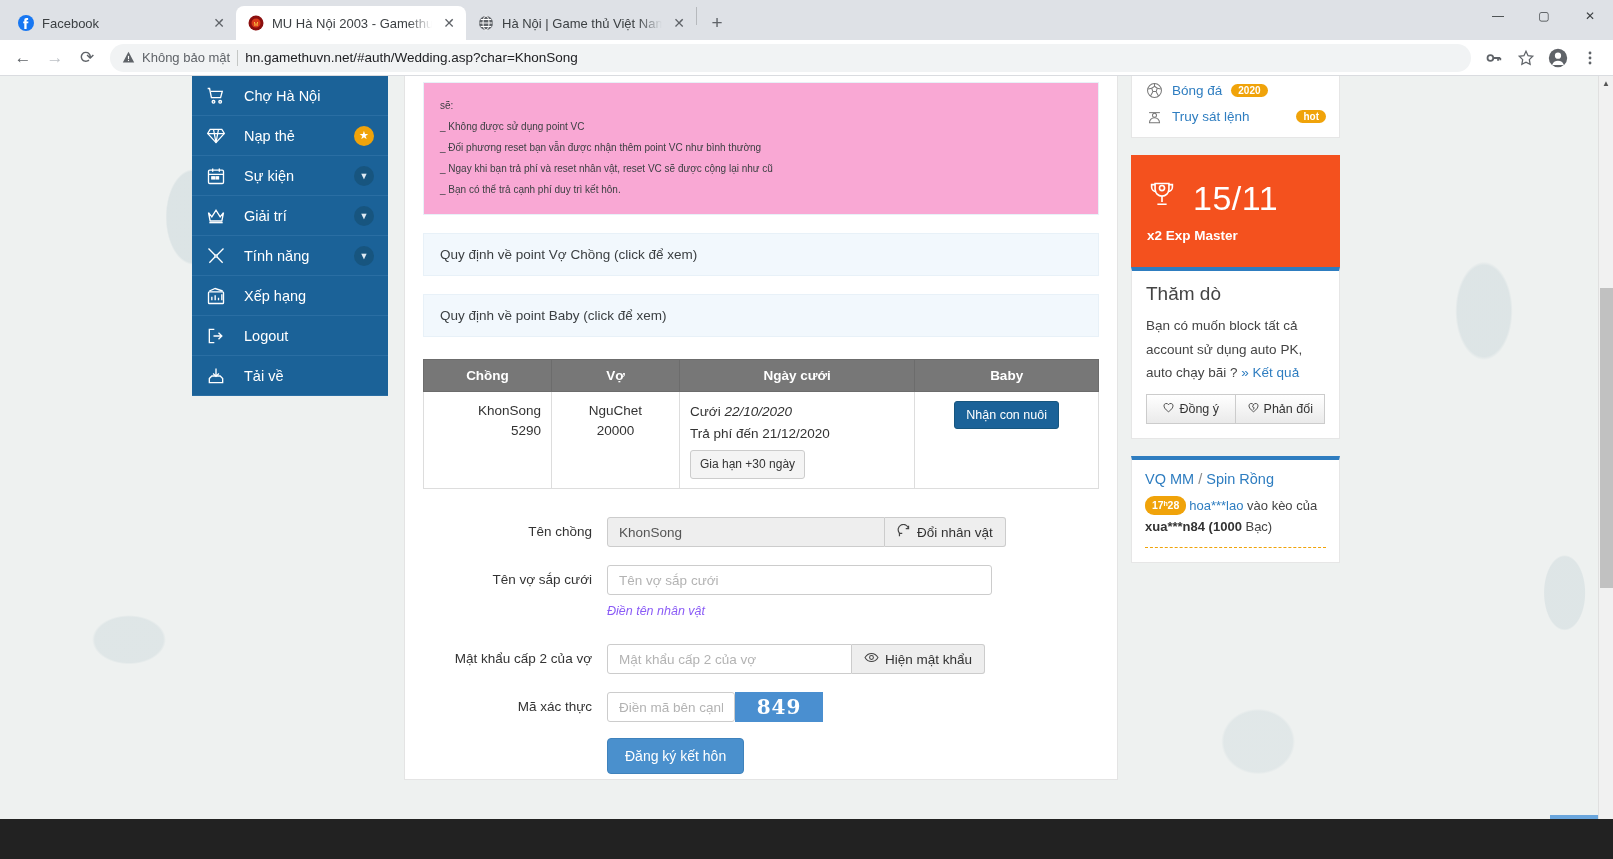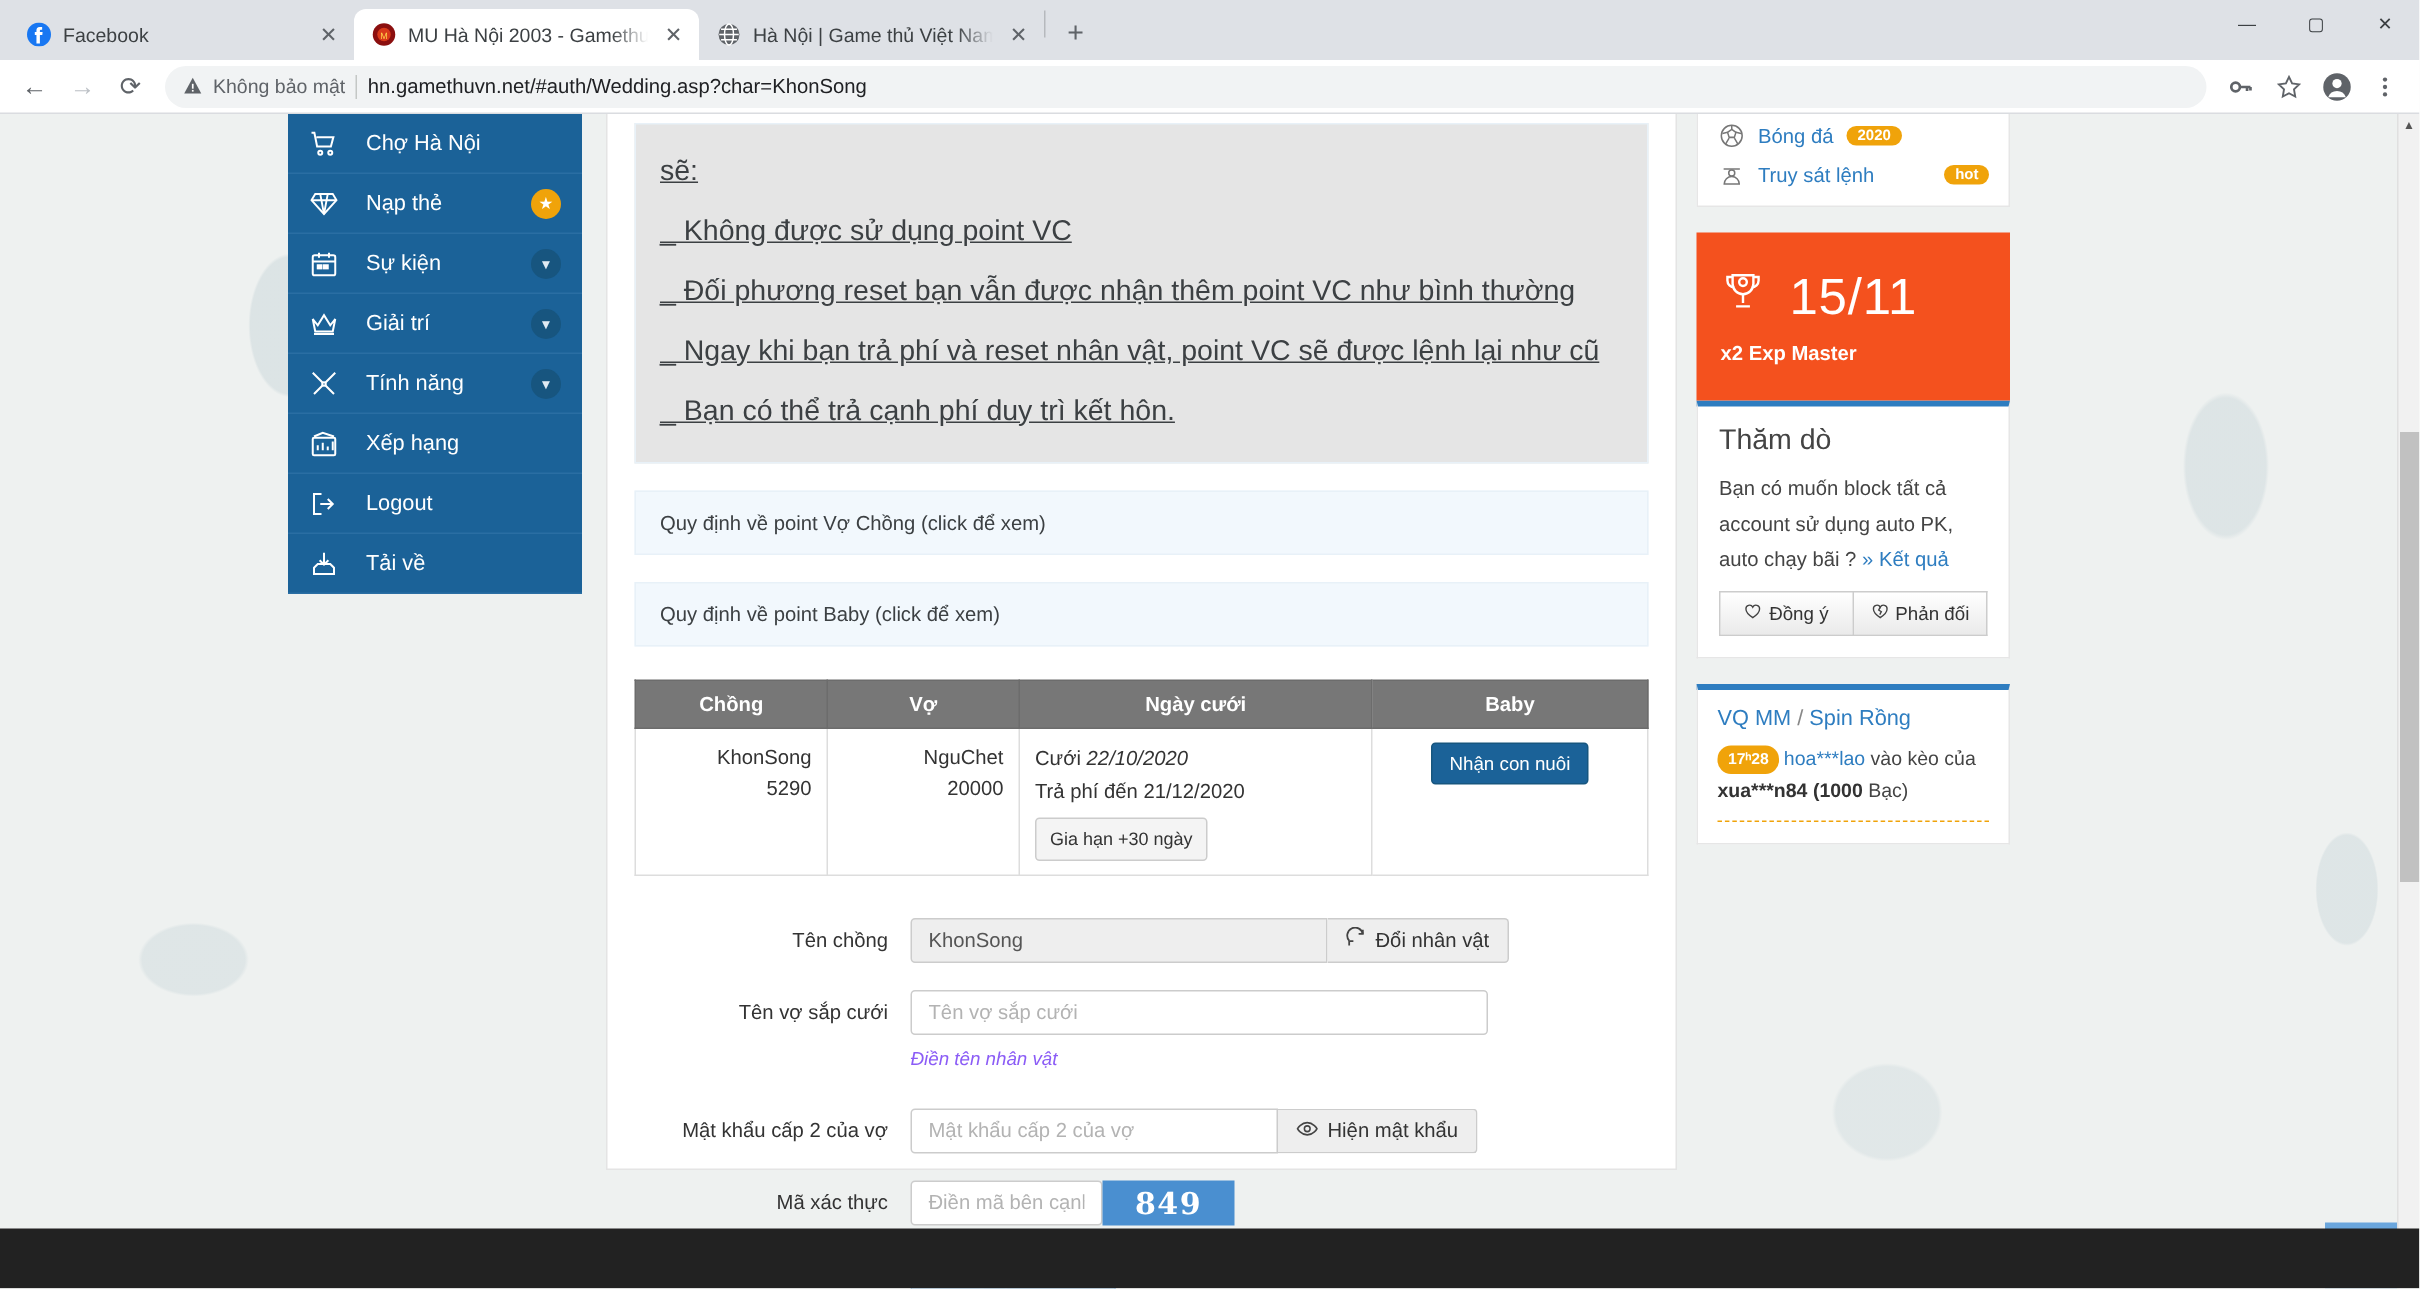--- a/index.html
+++ b/index.html
@@ -126,23 +126,23 @@
 
   
   .mainpanel {
     position: absolute; left: 404px; top: -6px;
     width: 714px; height: 710px;
     background: #fff; border: 1px solid #e4e4e4;
     border-top: none;
   }
   .notice-box {
     margin: 12px 18px 0 18px;
-    background: #e5e5e5; border: 1px solid #e8f1f8;
+    background: #f9a8d4; border: 1px solid #e8f1f8;
     padding: 12px 16px 14px 16px;
-    font-size: 19px; color: #3c4043; line-height: 2.1; text-decoration: underline;
+    font-size: 10px; color: #3c4043; line-height: 2.1;
   }
   .collapse-row {
     margin: 18px 18px 0 18px;
     background: #f2f8fd; border: 1px solid #e8f1f8;
     padding: 13px 16px; font-size: 13.5px; color: #3c4043;
   }
 
   table.wed {
     margin: 22px 18px 0 18px;
     width: calc(100% - 36px);
@@ -152,21 +152,21 @@
   table.wed th {
     background: #777777; color: #fff; font-weight: bold;
     padding: 8px 6px; text-align: center; font-size: 13.5px;
     border: 1px solid #6c6c6c;
   }
   table.wed td {
     border: 1px solid #dddddd; padding: 9px 10px;
     vertical-align: top; color: #333;
   }
   .td-husband { text-align:right; color:#3a4fd6; font-size:13.5px; line-height:1.5; width: 128px;}
-  .td-wife { text-align:right; color:#e8643c; font-size:13.5px; line-height:1.5; width: 128px;}
+  .td-wife { text-align:center; color:#e8643c; font-size:13.5px; line-height:1.5; width: 128px;}
   .td-date { font-size: 13.5px; line-height: 1.6; color:#333;}
   .td-date i { font-style: italic; }
   .btn-gray {
     display:inline-block; margin-top:6px;
     background: #f4f4f4; border:1px solid #ccc; border-radius:3px;
     padding: 4px 9px; font-size: 12px; color: #333;
   }
   .td-baby { text-align:center; }
   .btn-blue-sm {
     display:inline-block;
@@ -476,21 +476,21 @@
         <span class="mi-label">Tải về</span>
       </div>
     </div>
 
     <div class="mainpanel">
 
       <div class="notice-box">
         <div>sẽ:</div>
         <div>_ Không được sử dụng point VC</div>
         <div>_ Đối phương reset bạn vẫn được nhận thêm point VC như bình thường</div>
-        <div>_ Ngay khi bạn trả phí và reset nhân vật, point VC sẽ được lệnh lại như cũ</div>
+        <div>_ Ngay khi bạn trả phí và reset nhân vật, reset VC sẽ được cộng lại như cũ</div>
         <div>_ Bạn có thể trả cạnh phí duy trì kết hôn.</div>
       </div>
 
       <div class="collapse-row">Quy định về point Vợ Chồng (click để xem)</div>
       <div class="collapse-row">Quy định về point Baby (click để xem)</div>
 
       <table class="wed">
         <thead>
           <tr>
             <th>Chồng</th>

